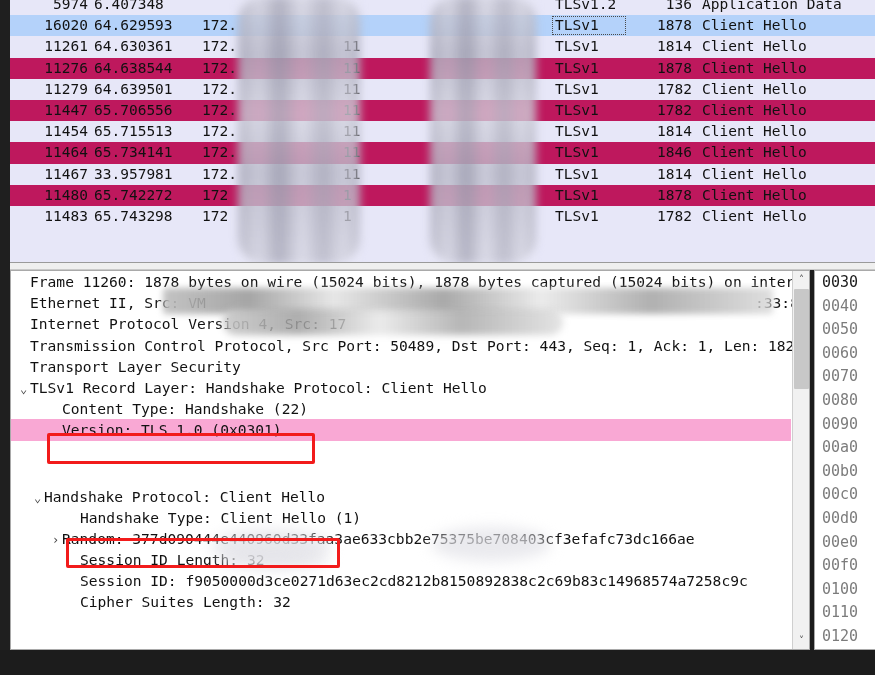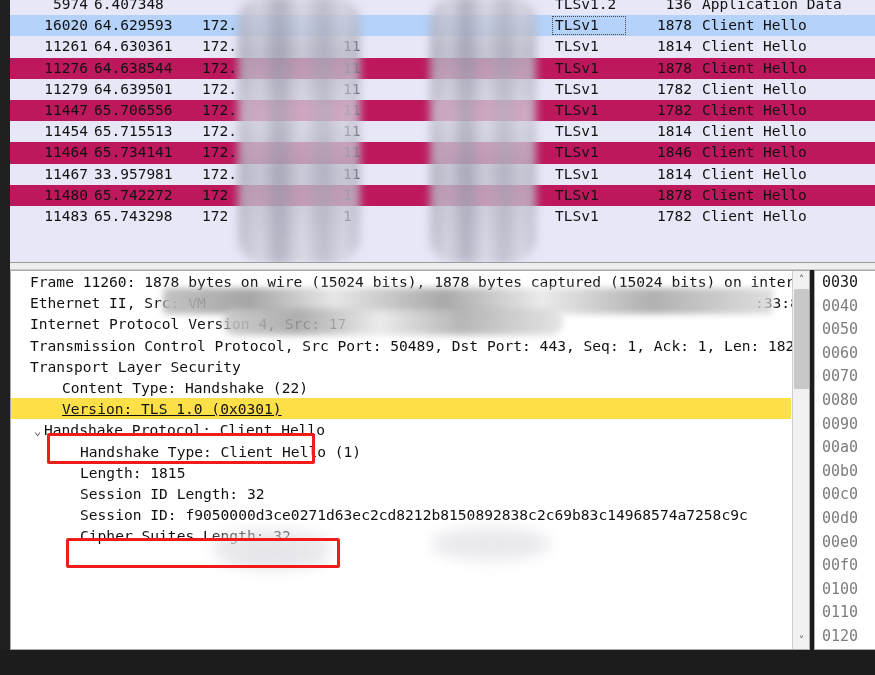--- a/index.html
+++ b/index.html
@@ -99,29 +99,29 @@
     overflow: hidden;
   }
   .dtree { position: absolute; left: 0; top: 0; width: 780px; }
   .dline {
     height: 21.2px; line-height: 21.2px;
     font-size: 14.6px; color: #111;
     white-space: nowrap;
     position: relative;
     padding-left: 6px;
   }
-  .dline.fieldsel { background: #fde047; text-decoration: underline; }
+  .dline.fieldsel { background: #f9a8d4; }
   .twisty {
     display: inline-block; width: 13px;
     color: #444; font-size: 12px;
     text-align: center;
   }
   .twisty.none { visibility: hidden; }
   .ind0 { padding-left: 6px; }
-  .ind1 { padding-left: 20px; }
+  .ind1 { padding-left: 20px; margin-top: 45px; }
   .ind2 { padding-left: 38px; }
   .ind3 { padding-left: 56px; }
 
   
   #redact-eth {
     position: absolute; left: 152px; top: 17px;
     width: 610px; height: 26px;
     background: linear-gradient(90deg,
       rgba(190,190,190,.92) 0%, rgba(150,150,150,.85) 14%,
       rgba(225,225,225,.8) 28%, rgba(160,160,160,.9) 46%,
@@ -324,25 +324,26 @@
 
   <div class="splitter"></div>
 
   <div id="detail-pane">
     <div class="dtree" id="dtree">
         <div class="dline ind0"><span class="twisty none"></span><span>Frame 11260: 1878 bytes on wire (15024 bits), 1878 bytes captured (15024 bits) on interfac</span></div>
         <div class="dline ind0"><span class="twisty none"></span><span>Ethernet II, Src: VM</span><span style="position: absolute; left: 744px;">:33:8b</span></div>
         <div class="dline ind0"><span class="twisty none"></span><span>Internet Protocol Version 4, Src: 17</span></div>
         <div class="dline ind0"><span class="twisty none"></span><span>Transmission Control Protocol, Src Port: 50489, Dst Port: 443, Seq: 1, Ack: 1, Len: 1824</span></div>
         <div class="dline ind0"><span class="twisty none"></span><span>Transport Layer Security</span></div>
+        <div class="dline ind0"><span class="twisty">⌄</span><span>TLSv1 Record Layer: Handshake Protocol: Client Hello</span></div>
         <div class="dline ind2"><span class="twisty none"></span><span>Content Type: Handshake (22)</span></div>
         <div class="dline ind2 fieldsel"><span class="twisty none"></span><span>Version: TLS 1.0 (0x0301)</span></div>
         <div class="dline ind1"><span class="twisty">⌄</span><span>Handshake Protocol: Client Hello</span></div>
         <div class="dline ind3"><span class="twisty none"></span><span>Handshake Type: Client Hello (1)</span></div>
-        <div class="dline ind3"><span class="twisty none"></span><span>Length: 1815</span></div>
+        <div class="dline ind2"><span class="twisty">›</span><span>Random: 377d090444e440960d33faa3ae633cbb2e75375be708403cf3efafc73dc166ae</span></div>
         <div class="dline ind3"><span class="twisty none"></span><span>Session ID Length: 32</span></div>
         <div class="dline ind3"><span class="twisty none"></span><span>Session ID: f9050000d3ce0271d63ec2cd8212b8150892838c2c69b83c14968574a7258c9c</span></div>
         <div class="dline ind3"><span class="twisty none"></span><span>Cipher Suites Length: 32</span></div>
       </div>
 
     <div id="redact-eth"></div>
     <div id="redact-ip"></div>
     <div class="soft-smudge" id="smudge-a"></div>
     <div class="soft-smudge" id="smudge-b"></div>
     <div class="soft-smudge" id="smudge-c"></div>

